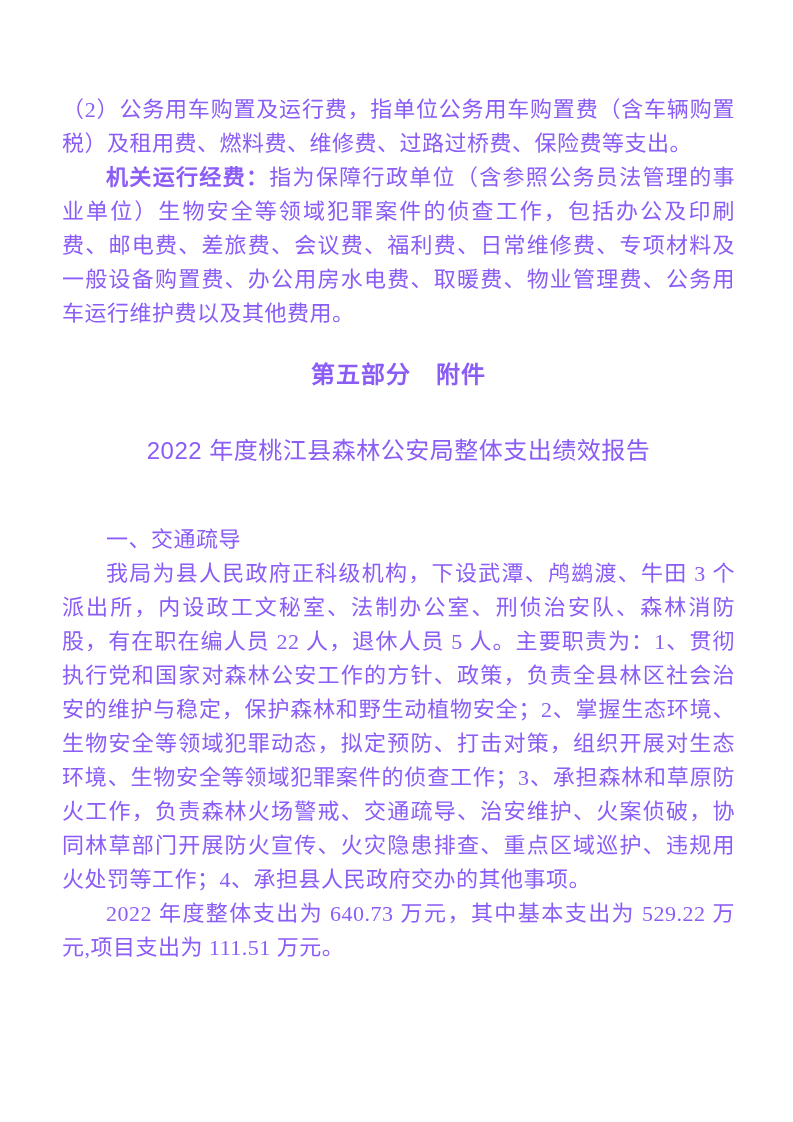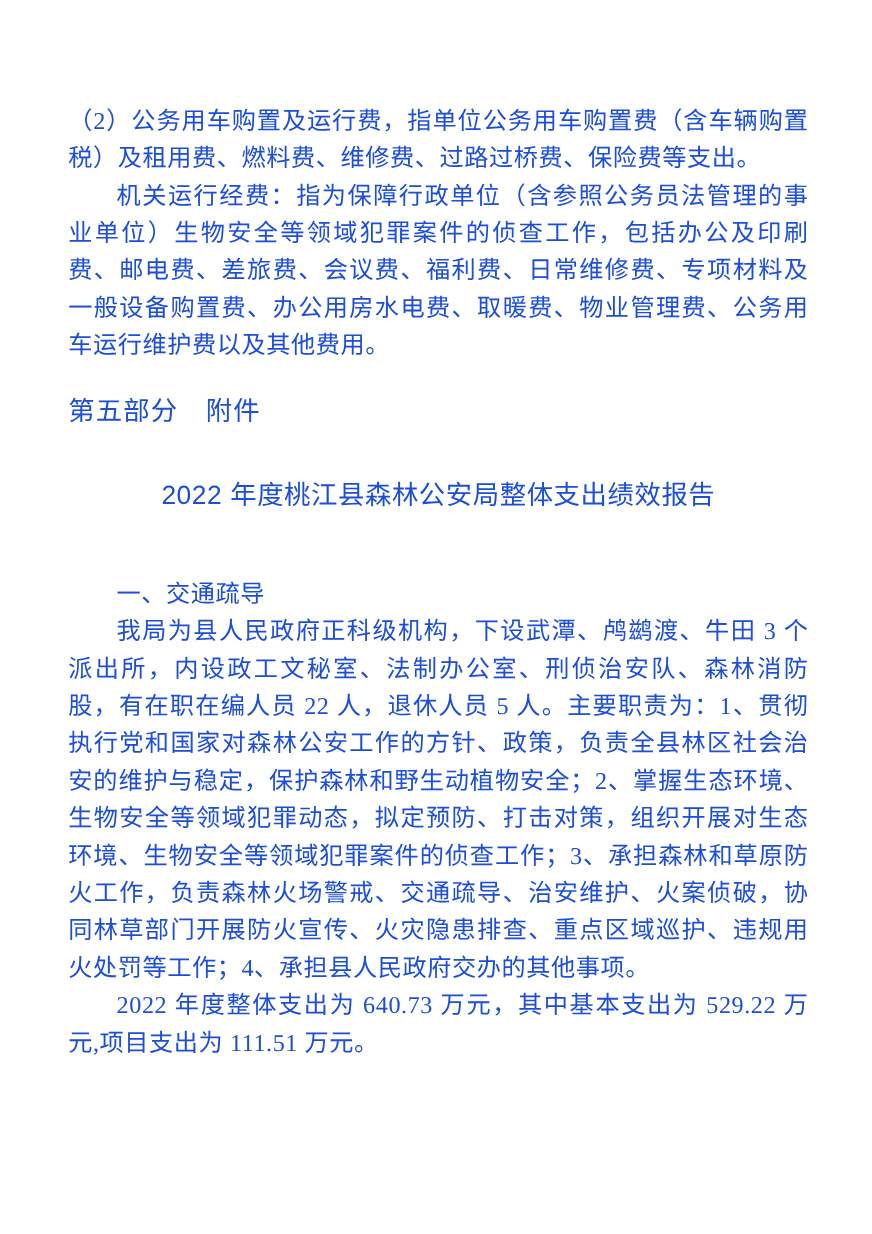--- a/index.html
+++ b/index.html
@@ -9,42 +9,43 @@
   }
   .page {
     position: relative;
     width: 793px;
     height: 1064px;
     margin: 0 auto;
     background: #ffffff;
     box-sizing: border-box;
     padding: 93px 58px 0 62px;
     font-family: "Liberation Serif", "DejaVu Serif", serif;
-    color: #1d4ed8;
+    color: #8b5cf6;
     overflow: hidden;
   }
   .body-text {
     margin: 0;
     font-size: 22px;
     line-height: 34px;
     text-align: justify;
     letter-spacing: 0.5px;
   }
   .indent {
     text-indent: 2em;
   }
   .bold-label {
-    font-weight: normal;
+    font-weight: bold;
     font-family: "Liberation Sans", "DejaVu Sans", sans-serif;
   }
   .section-heading {
     margin: 27px 0 0 0;
     font-size: 24px;
     line-height: 33px;
-    font-weight: normal;
+    font-weight: bold;
+    text-align: center;
     text-indent: 0;
     font-family: "Liberation Sans", "DejaVu Sans", sans-serif;
     letter-spacing: 1px;
   }
   .report-title {
     margin: 43px 0 0 0;
     font-size: 24px;
     line-height: 33px;
     font-weight: normal;
     text-align: center;

